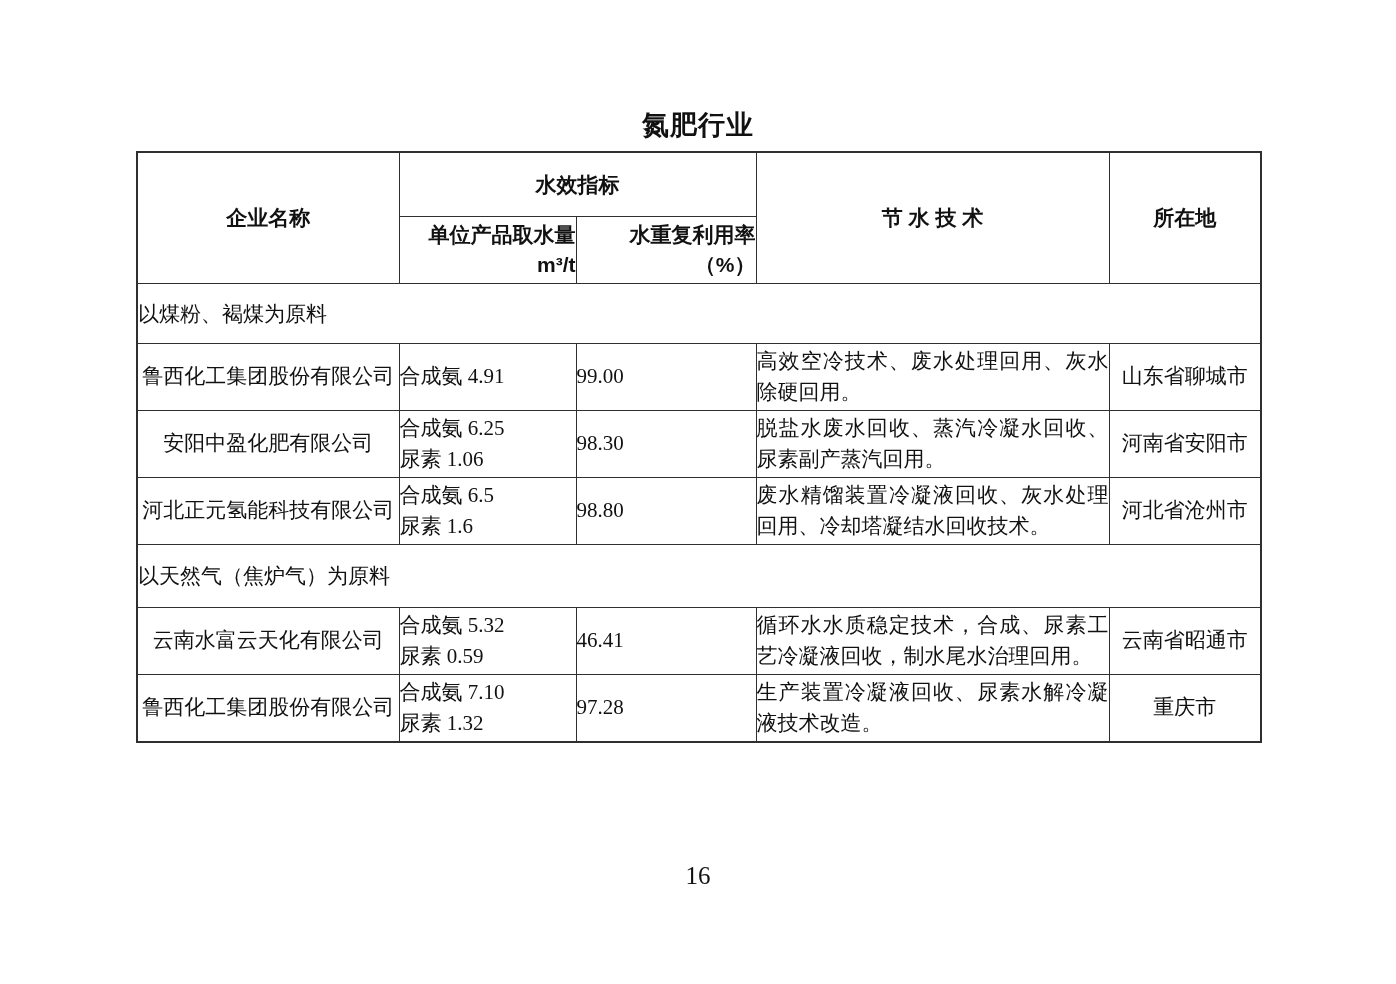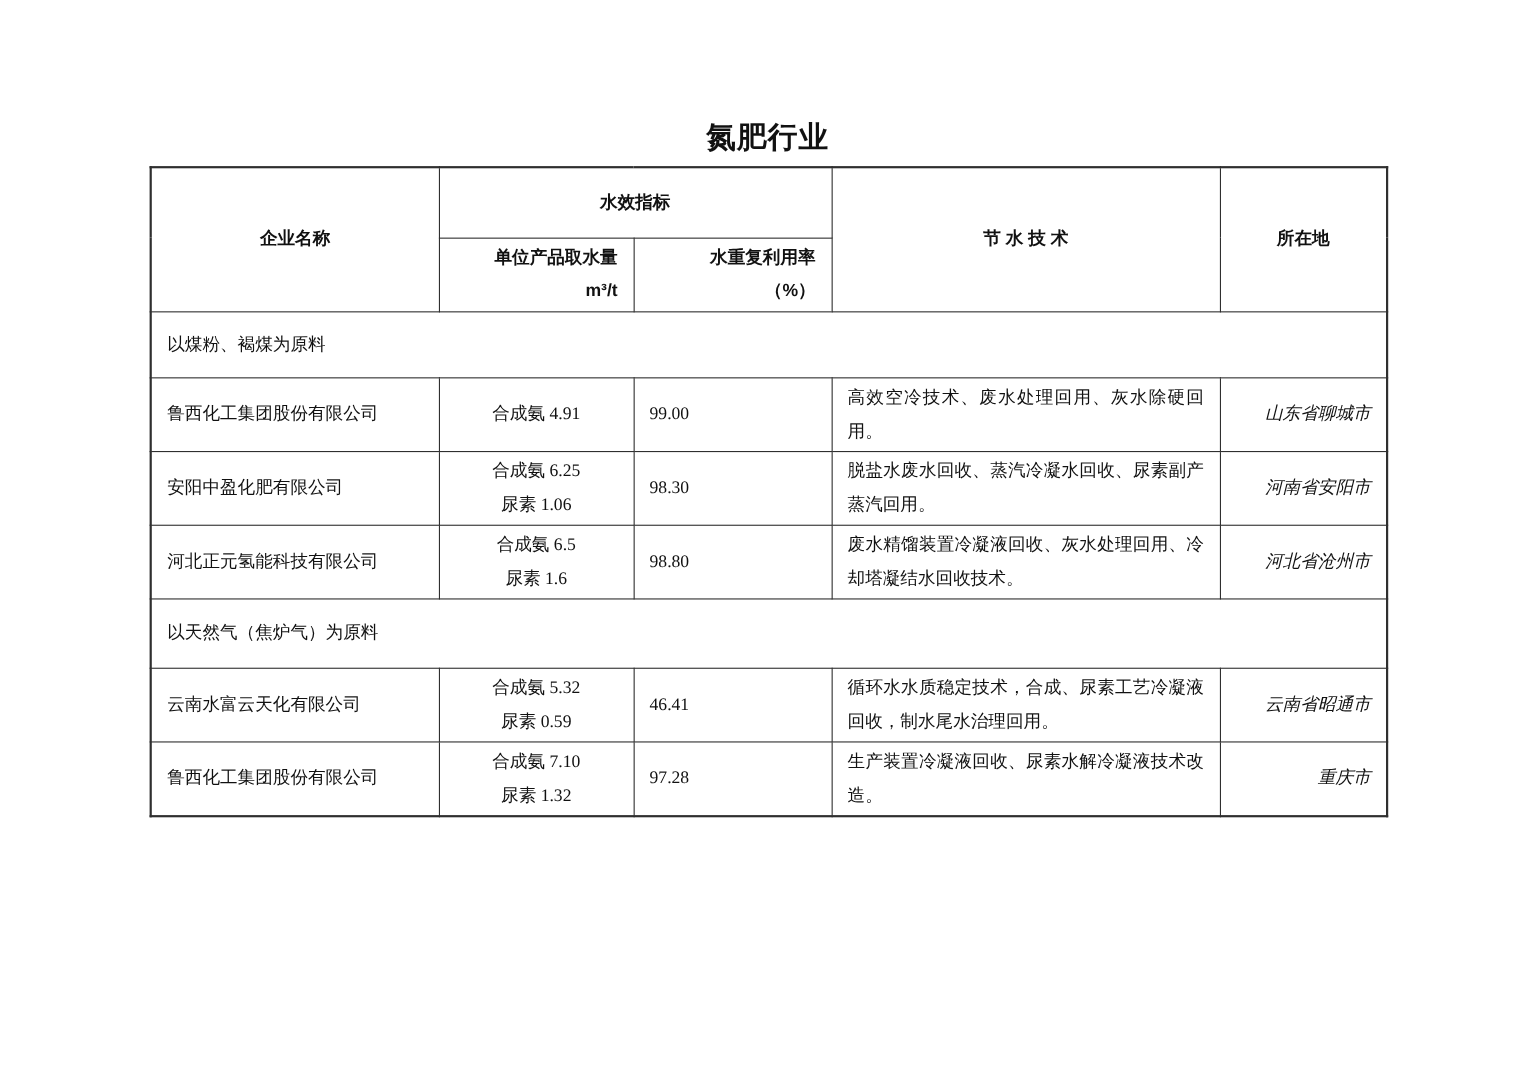--- a/index.html
+++ b/index.html
@@ -35,44 +35,44 @@
     position: absolute;
     left: 136px;
     top: 151px;
     width: 1124px;
     border-collapse: collapse;
     table-layout: fixed;
     border: 2px solid #2f2f2f;
   }
   table.main td, table.main th {
     border: 1px solid #2f2f2f;
-    padding: 2px 14px;
+    padding: 2px 0;
     vertical-align: middle;
-    font-size: 16px;
+    font-size: 21px;
     line-height: 31px;
     box-sizing: border-box;
     overflow: hidden;
   }
   th.hdr {
     font-family: "Liberation Sans", "DejaVu Sans", sans-serif;
     font-weight: bold;
     text-align: center;
     color: #111111;
   }
   td.section-cell {
     font-family: "Liberation Sans", "DejaVu Sans", sans-serif;
     font-weight: normal;
     text-align: left;
     padding-left: 10px;
   }
-  td.c-company { }
-  td.c-intake  { text-align: center; }
+  td.c-company { text-align: center; }
+  td.c-intake  { }
   td.c-reuse   { text-align: left; }
   td.c-tech    { text-align: justify; text-justify: inter-ideograph; padding: 4px 9px; }
-  td.c-loc     { text-align: right; font-style: italic; }
+  td.c-loc     { text-align: center; }
   .hdr-sub-line { display: block; text-align: right; line-height: 30px; }
   .page-number {
     position: absolute;
     top: 862px;
     left: 0;
     width: 100%;
     text-align: center;
     font-size: 25px;
     font-family: "Liberation Serif", "DejaVu Serif", serif;
   }
@@ -171,14 +171,15 @@
         <div>尿素 1.32</div>
       </td>
       <td class="c-reuse">97.28</td>
       <td class="c-tech">生产装置冷凝液回收、尿素水解冷凝液技术改造。</td>
       <td class="c-loc">重庆市</td>
     </tr>
 
   </tbody>
     </table>
 
+  <div class="page-number">16</div>
 
 </div>
 
 </body></html>

